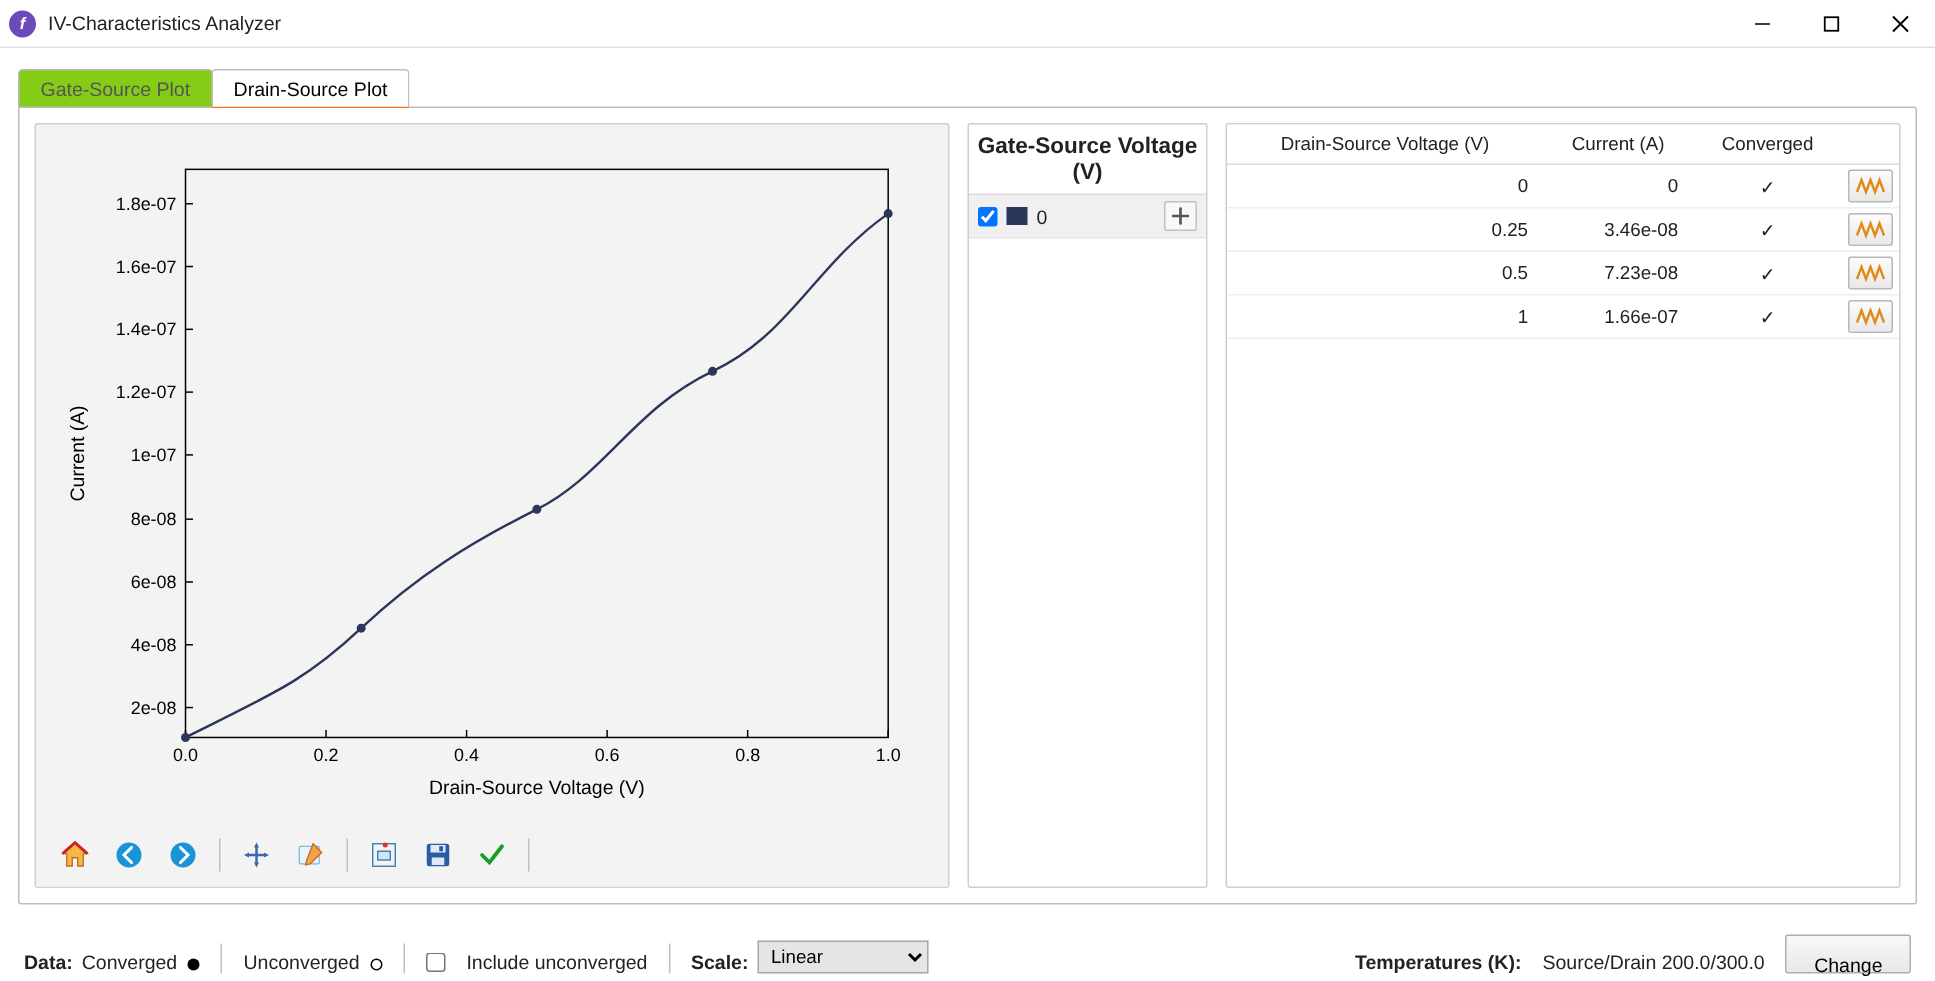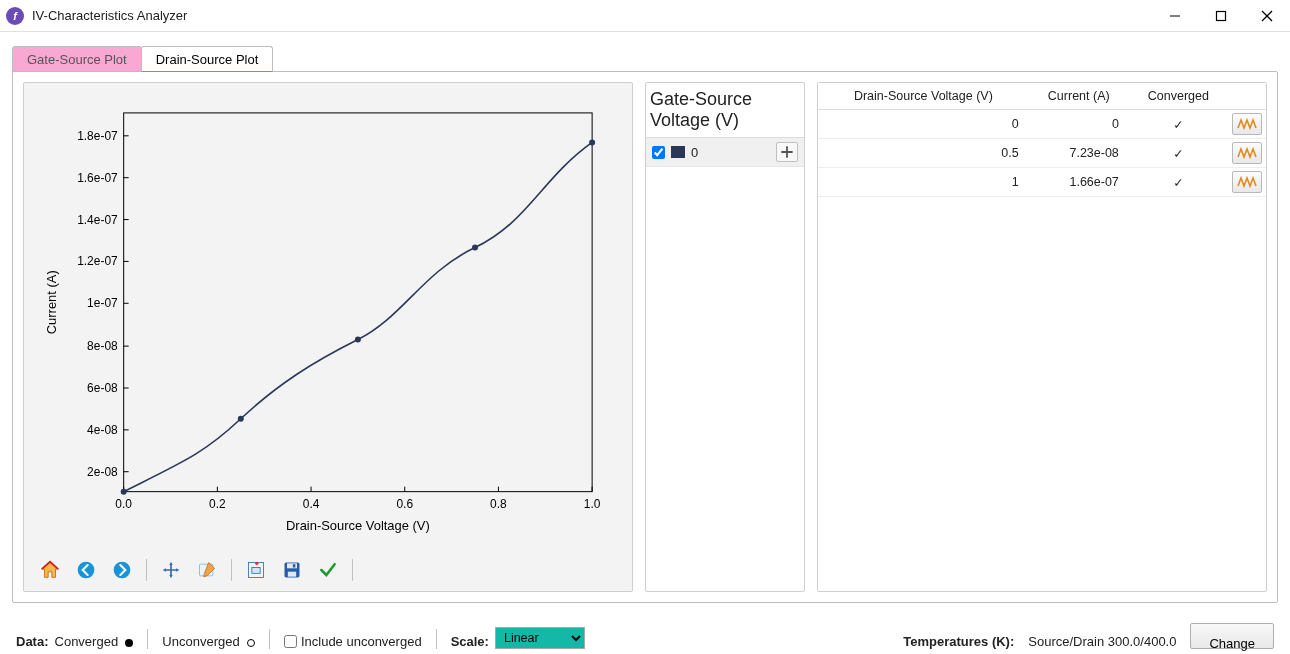--- a/index.html
+++ b/index.html
@@ -55,21 +55,21 @@
     display: flex;
     align-items: flex-end;
     height: 28px;
     position: relative;
     z-index: 2;
   }
   .tab {
     padding: 5px 14px 4px;
     border: 1px solid #bdbdbd;
     border-bottom: 1px solid #bdbdbd;
-    background: #f9a8d4;
+    background: #84cc16;
     color: #555;
     margin-right: -1px;
     border-top-left-radius: 3px;
     border-top-right-radius: 3px;
     font-size: 13px;
     cursor: pointer;
     position: relative;
   }
   .tab.active {
     background: #fff;
@@ -136,23 +136,25 @@
     cursor: pointer;
     margin: 0 2px;
   }
   .tb-sep {
     width: 1px; height: 22px;
     background: #c0c0c0;
     margin: 0 6px;
   }
   
   .legend-header {
+    text-align: center;
     padding: 6px 4px;
     border-bottom: 1px solid #dcdcdc;
-    font-size: 18px;
+    font-size: 15px;
+    font-weight: bold;
   }
   .legend-row {
     display: flex;
     align-items: center;
     padding: 4px 6px;
     gap: 6px;
     background: #f0f0f0;
     border-bottom: 1px solid #e6e6e6;
     font-size: 13px;
   }
@@ -219,30 +221,30 @@
   .bb-label { font-weight:bold; }
   .bullet-filled {
     display:inline-block; width:8px; height:8px; border-radius:50%; background:#000;
     vertical-align: middle;
   }
   .bullet-open {
     display:inline-block; width:8px; height:8px; border-radius:50%; border:1.5px solid #000;
     vertical-align: middle;
   }
   .checkbox-wrap {
-    display:flex; align-items:center; gap:4px;
+    display:flex; align-items:center; gap:14px;
   }
   .checkbox-wrap input { margin:0; }
   select.scale-select {
     height: 22px;
     font-size: 12.5px;
     border: 1px solid #aaa;
-    background: #14b8a6;
+    background: #e5e5e5;
     padding: 0 4px;
-    width: 90px;
+    width: 114px;
   }
   .btn-change {
     height: 24px;
     padding: 12px 18px;
     border: 1px solid #adadad;
     background: linear-gradient(#f8f8f8,#e8e8e8);
     cursor:pointer;
     font-size: 13px;
     border-radius: 2px;
   }
@@ -422,20 +424,31 @@
             <th>Drain-Source Voltage (V)</th>
             <th>Current (A)</th>
             <th>Converged</th>
             <th style="width:38px"></th>
           </tr>
         </thead>
         <tbody id="table-body">
             <tr>
               <td>0</td>
               <td>0</td>
+              <td class="center">✓</td>
+              <td class="btncell"><span class="wave-btn">
+                  <svg width="22" height="14" viewBox="0 0 22 14">
+                    <rect x="0.5" y="0.5" width="21" height="13" fill="none"></rect>
+                    <path d="M2 11 L5 3 L8 11 L11 3 L14 11 L17 3 L20 11" fill="none" stroke="#e08a1a" stroke-width="1.6"></path>
+                  </svg>
+                </span></td>
+            </tr>
+            <tr>
+              <td>0.25</td>
+              <td>3.46e-08</td>
               <td class="center">✓</td>
               <td class="btncell"><span class="wave-btn">
                   <svg width="22" height="14" viewBox="0 0 22 14">
                     <rect x="0.5" y="0.5" width="21" height="13" fill="none"></rect>
                     <path d="M2 11 L5 3 L8 11 L11 3 L14 11 L17 3 L20 11" fill="none" stroke="#e08a1a" stroke-width="1.6"></path>
                   </svg>
                 </span></td>
             </tr>
             <tr>
               <td>0.5</td>
@@ -481,16 +494,16 @@
     </span>
     <span class="bb-sep"></span>
     <span class="bb-label">Scale:</span>
     <select class="scale-select">
       <option>Linear</option>
     </select>
 
     <span style="flex:1"></span>
 
     <span class="bb-label">Temperatures (K):</span>
-    <span style="margin:0 8px">Source/Drain  300.0/400.0</span>
+    <span style="margin:0 8px">Source/Drain  200.0/300.0</span>
     <button class="btn-change">Change</button>
   </div>
 </div>
 
 </body></html>

